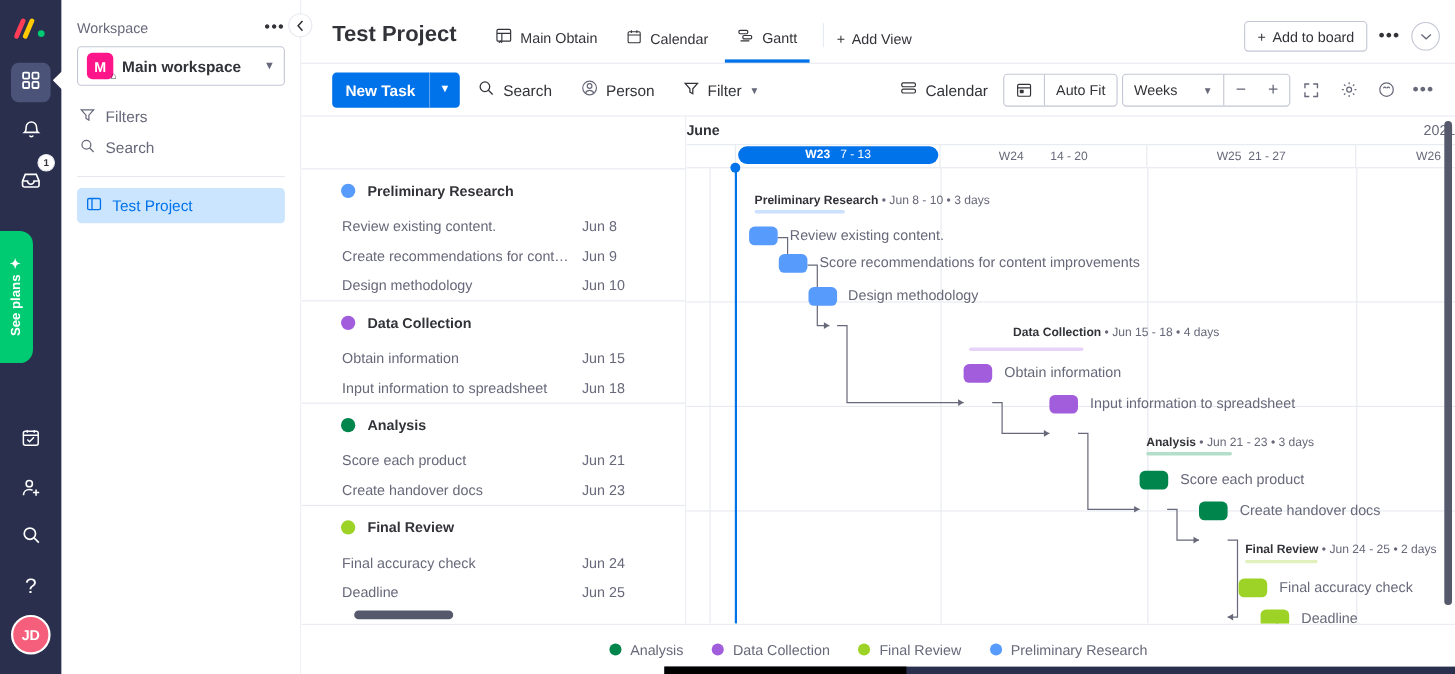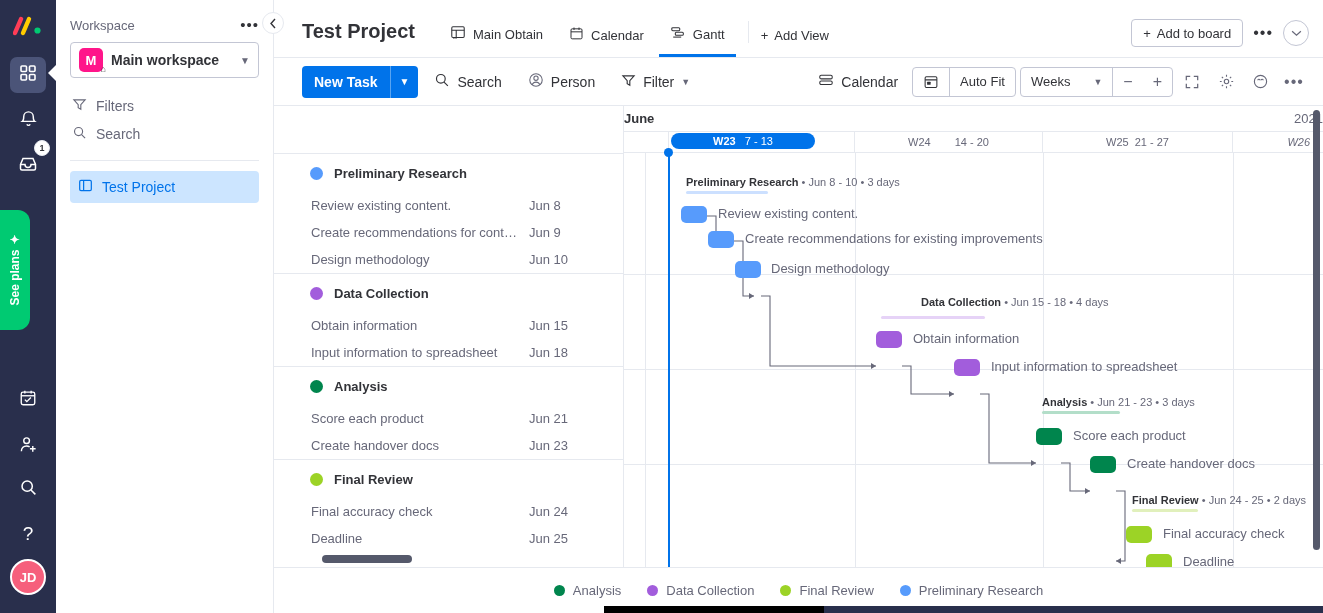--- a/index.html
+++ b/index.html
@@ -225,21 +225,21 @@
   .tl-month b { color: #323338; margin-right: 4px; }
   .tl-weeks { height: 21px; display: flex; border-bottom: 1px solid #e6e9ef; position: relative; }
   .tl-week {
     display: flex; align-items: center; justify-content: center;
     font-size: 11px; color: #676879;
     border-right: 1px solid #e6e9ef;
     position: relative;
   }
   .tl-week .pill {
     background: #0073ea; color: #fff; border-radius: 11px;
-    padding: 2px 0; width: 144px; text-align: center; font-size: 11px;
+    padding: 2px 0; width: 182px; text-align: center; font-size: 11px;
     position: absolute; left: 2px; top: 1px;
   }
   .tl-week .pill b { font-weight: bold; }
   .tl-body { position: absolute; top: 47px; left: 0; right: 0; bottom: 0; }
   .vline { position: absolute; top: 0; bottom: 0; width: 1px; background: #e6e9ef; }
   .hline { position: absolute; left: 0; right: 0; height: 1px; background: #e6e9ef; }
   .today-line { position: absolute; top: -1px; bottom: 0; width: 2px; background: #0073ea; }
   .today-dot {
     position: absolute; width: 9px; height: 9px; border-radius: 50%;
     background: #0073ea;
@@ -657,21 +657,21 @@
             </span>
           </div>
           <div class="tl-week" style="width:188px">
             <span>W24</span>
             <span style="margin-left:24px;">14 - 20</span>
           </div>
           <div class="tl-week" style="width:190px">
             <span>W25</span>
             <span style="margin-left:6px;">21 - 27</span>
           </div>
-          <div class="tl-week" style="width:84px; justify-content:flex-end; padding-right:6px;font-style:italic;">
+          <div class="tl-week" style="width:84px; justify-content:flex-end; padding-right:6px;">
             <span>W26</span>
           </div>
         </div>
 
         <div class="tl-body">
 
           <div class="vline" style="left:21px"></div>
           <div class="vline" style="left:45px"></div>
           <div class="vline" style="left:231px"></div>
           <div class="vline" style="left:419px"></div>
@@ -719,21 +719,21 @@
             <span>Jun 8 - 10</span>
             <span> • </span>
             <span>3 days</span>
           </div>
           <div class="grp-underline" style="left:62px; top:38px; width:82px; background:#cce0ff;"></div>
 
           <div class="bar" style="left:57px; top:53px; width:26px; background:#579bfc;"></div>
           <div class="bar-label" style="left:94px; top:53px;">Review existing content.</div>
 
           <div class="bar" style="left:84px; top:78px; width:26px; background:#579bfc;"></div>
-          <div class="bar-label" style="left:121px; top:78px;">Create recommendations for existing improvements</div>
+          <div class="bar-label" style="left:121px; top:78px;">Score recommendations for content improvements</div>
 
           <div class="bar" style="left:111px; top:108px; width:26px; background:#579bfc;"></div>
           <div class="bar-label" style="left:147px; top:108px;">Design methodology</div>
 
           <div class="grp-label" style="left:257px; top:143px;padding-left:40px;">
             <b>Data Collection</b>
             <span> • </span>
             <span>Jun 15 - 18</span>
             <span> • </span>
             <span>4 days</span>

